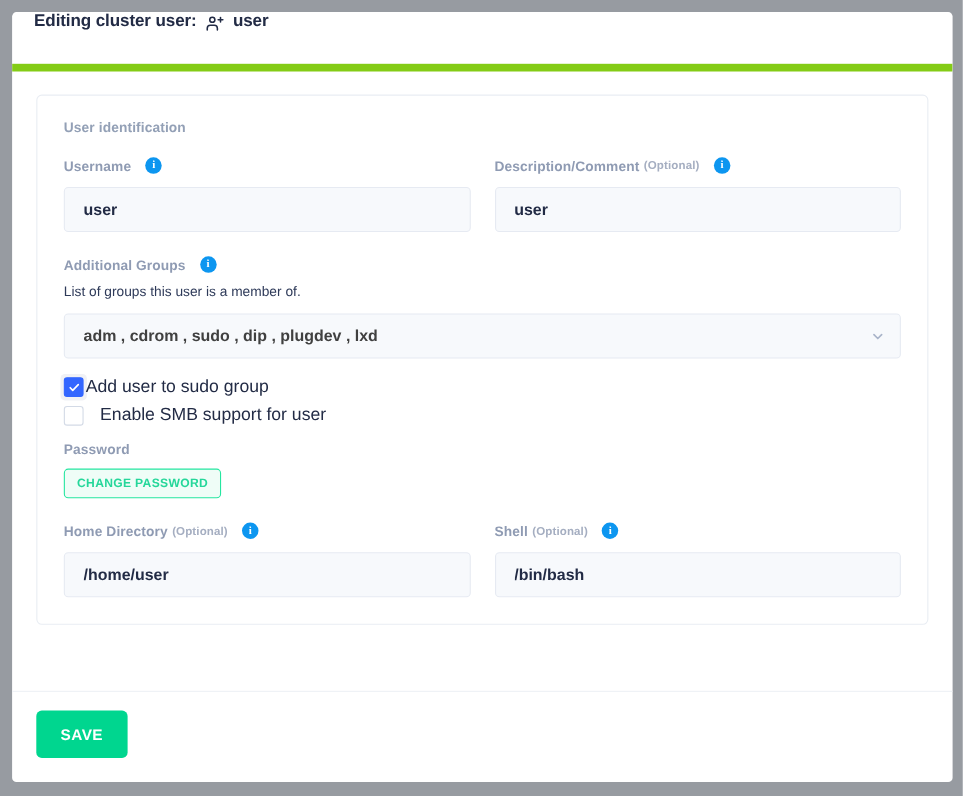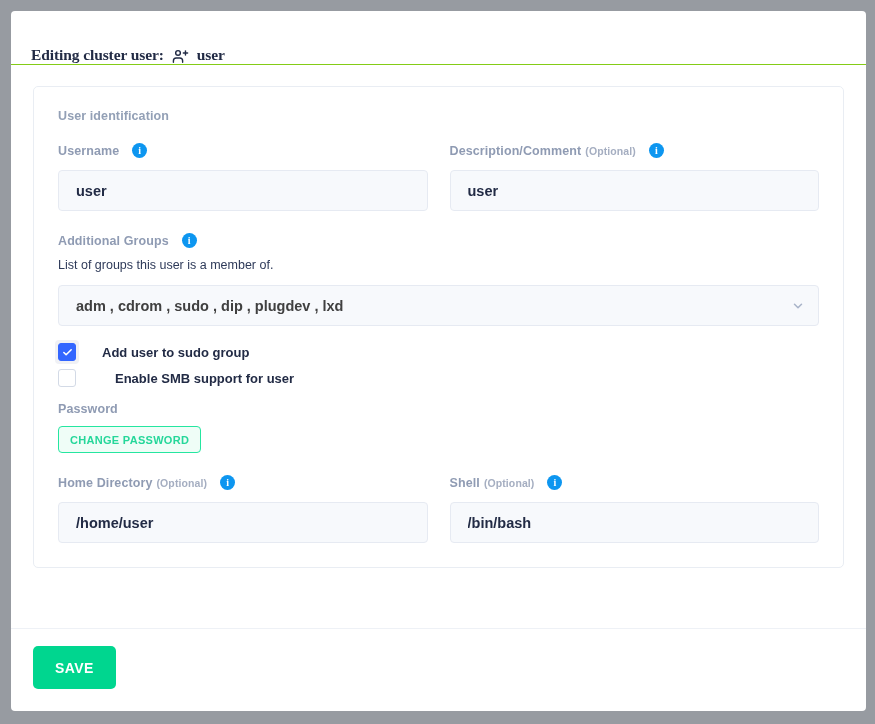--- a/index.html
+++ b/index.html
@@ -19,25 +19,24 @@
     border-radius: 4px;
     overflow: hidden;
     display: flex;
     flex-direction: column;
   }
 
   
   .dialog-header {
     height: 54px;
     flex: 0 0 54px;
-    border-bottom: 1px solid #84cc16;
-    display: flex;
-    align-items: flex-end;
+    border-bottom: 7px solid #84cc16;
+    display: flex;
+    align-items: flex-start;
     padding: 0 20px;
-    font-family: Liberation Serif, serif;
   }
   .dialog-title {
     font-size: 15.5px;
     font-weight: bold;
     color: #222b45;
     display: flex;
     align-items: center;
     white-space: nowrap;
   }
   .dialog-title .title-text { letter-spacing: -0.1px; }
@@ -171,23 +170,23 @@
     border-color: #3366ff;
   }
   .cb-focus {
     padding: 3px;
     margin: -3px;
     border-radius: 4px;
     background: #f0f1f5;
     display: inline-flex;
   }
   .cb-label {
-    margin-left: 26px;
-    font-size: 13px;
-    font-weight: bold;
+    margin-left: 2px;
+    font-size: 16px;
+    font-weight: normal;
     color: #222b45;
   }
 
   .password-label {
     margin-top: 15px;
     margin-bottom: 10px;
   }
   .change-password-btn {
     display: inline-block;
     background: #effdf7;

